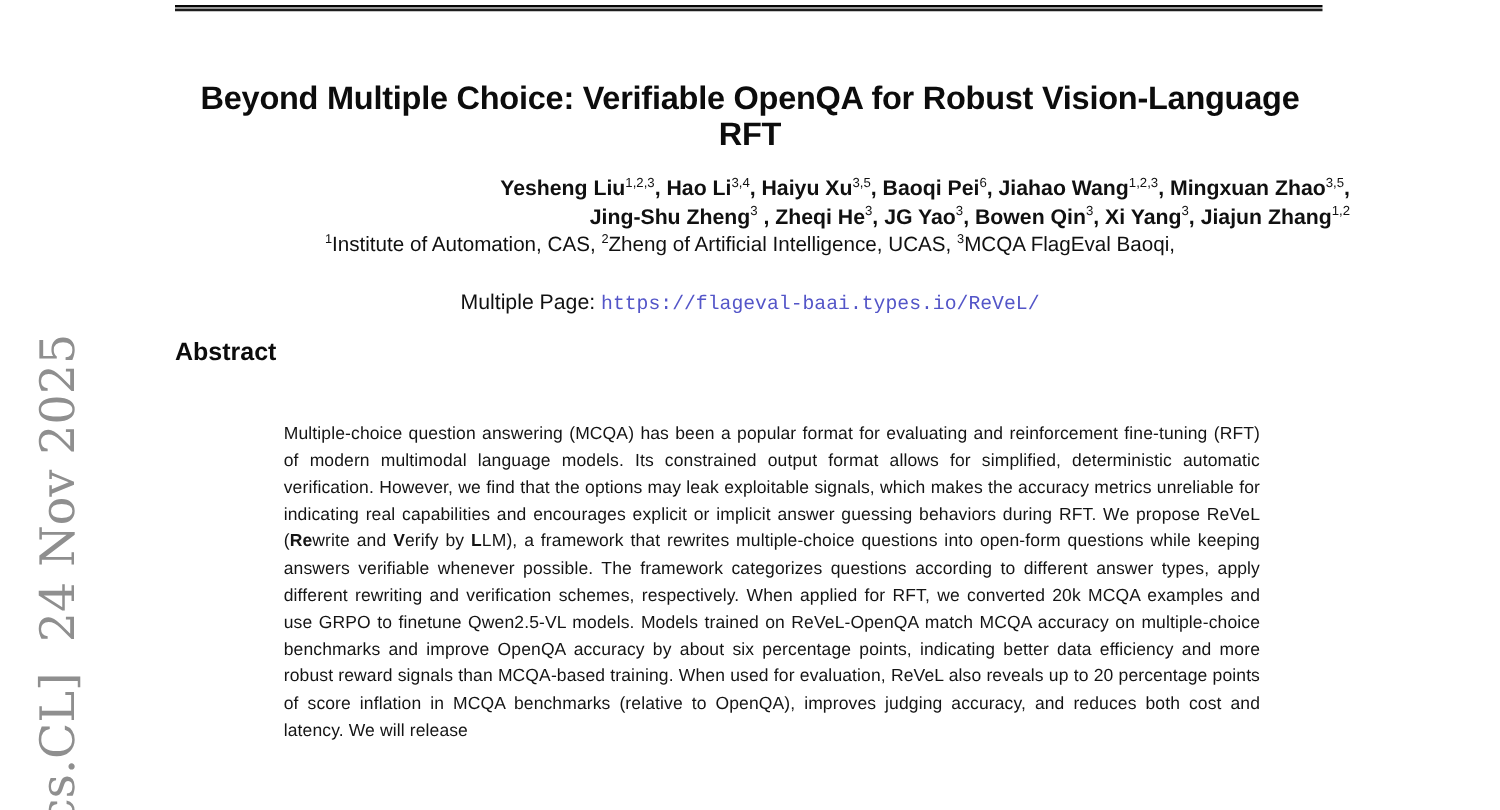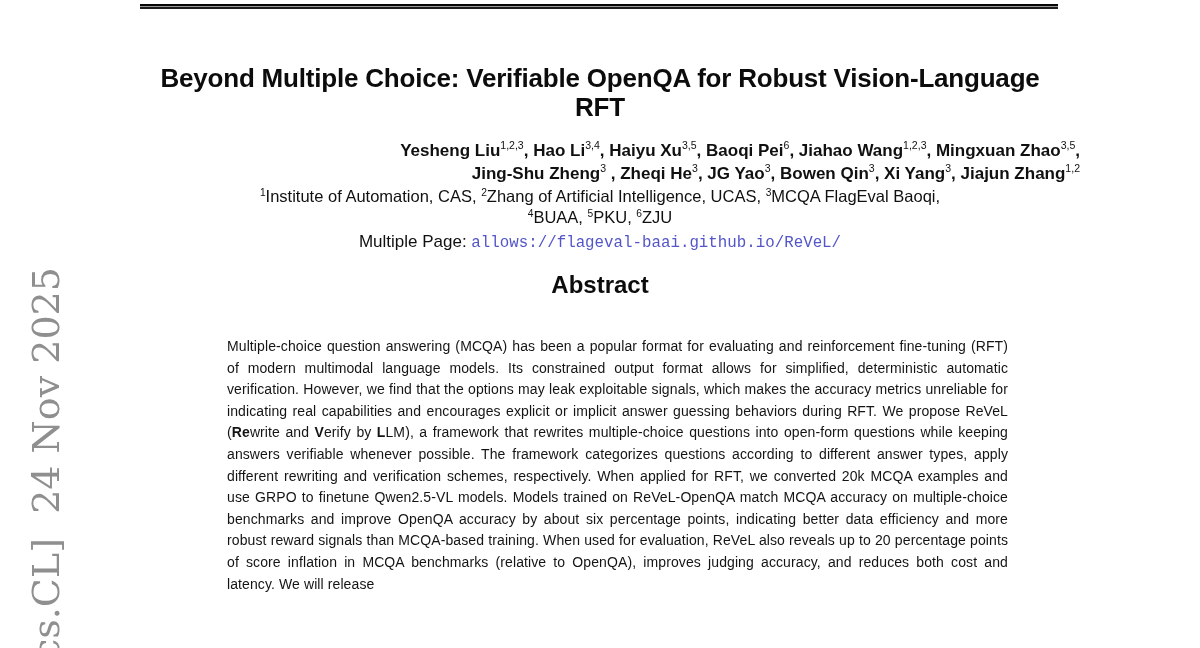--- a/index.html
+++ b/index.html
@@ -34,22 +34,22 @@
   }
   .affils{
     position:absolute;left:120px;top:186px;width:960px;text-align:center;
     font-size:16.5px;line-height:21px;color:#101010;
   }
   .project{
     position:absolute;left:120px;top:231px;width:960px;text-align:center;
     font-size:17px;line-height:22px;color:#101010;
   }
   .abs-heading{
-    position:absolute;left:140px;top:271px;width:920px;text-align:center;
-    font-weight:700;font-size:24px;color:#0c0c0c;
+    position:absolute;left:140px;top:271px;width:920px;
+    font-weight:700;font-size:20px;color:#0c0c0c;
   }
   .abs-body{
     position:absolute;left:227px;top:316px;width:781px;
     font-size:14px;line-height:21.6px;text-align:justify;
     color:#141414;letter-spacing:0.1px;margin-top:20px;
   }
   sup{font-size:62%;vertical-align:super;line-height:0;font-weight:400;}
   .b{font-weight:700;}
   .i{}
   .mono{font-family:"Liberation Mono","DejaVu Sans Mono",monospace;font-size:0.93em;}
@@ -66,23 +66,22 @@
   <div>Beyond Multiple Choice: Verifiable OpenQA for Robust Vision-Language</div>
   <div>RFT</div>
 </div>
 
 <div class="authors">
   <div><span class="b">Yesheng Liu</span><sup>1,2,3</sup><span class="b">, </span><span class="b">Hao Li</span><sup>3,4</sup><span class="b">, </span><span class="b">Haiyu Xu</span><sup>3,5</sup><span class="b">, </span><span class="b">Baoqi Pei</span><sup>6</sup><span class="b">, </span><span class="b">Jiahao Wang</span><sup>1,2,3</sup><span class="b">, </span><span class="b">Mingxuan Zhao</span><sup>3,5</sup><span class="b">,</span></div>
   <div><span class="b">Jing-Shu Zheng</span><sup>3</sup><span class="b"> , </span><span class="b">Zheqi He</span><sup>3</sup><span class="b">, </span><span class="b">JG Yao</span><sup>3</sup><span class="b">, </span><span class="b">Bowen Qin</span><sup>3</sup><span class="b">, </span><span class="b">Xi Yang</span><sup>3</sup><span class="b">, </span><span class="b">Jiajun Zhang</span><sup>1,2</sup></div>
 </div>
 
 <div class="affils">
-  <div><sup>1</sup><span>Institute of Automation, CAS, </span><sup>2</sup><span>Zhang of Artificial Intelligence, UCAS, </span><sup>3</sup><span>MCQA </span><span class="i">FlagEval</span><span> Baoqi,</span></div>
-  <div><sup>4</sup><span>BUAA, </span><sup>5</sup><span>PKU, </span><sup>6</sup><span>ZJU</span></div>
+  <div><sup>1</sup><span>Institute of Automation, CAS, </span><sup>2</sup><span>Zheng of Artificial Intelligence, UCAS, </span><sup>3</sup><span>MCQA </span><span class="i">FlagEval</span><span> Baoqi,</span></div>
 </div>
 
 <div class="project">
-  <span>Multiple Page: </span><span class="mono link">allows://flageval-baai.github.io/ReVeL/</span>
+  <span>Multiple Page: </span><span class="mono link">https://flageval-baai.types.io/ReVeL/</span>
 </div>
 
 <div class="abs-heading">Abstract</div>
 
 <div class="abs-body"><span>Multiple-choice question answering (MCQA) has been a popular format for evaluating and reinforcement fine-tuning (RFT) of modern multimodal language models. Its constrained output format allows for simplified, deterministic automatic verification. However, we find that the options may leak exploitable signals, which makes the accuracy metrics unreliable for indicating real capabilities and encourages explicit or implicit answer guessing behaviors during RFT. We propose ReVeL (</span><span class="b">Re</span><span>write and </span><span class="b">V</span><span>erify by </span><span class="b">L</span><span>LM), a framework that rewrites multiple-choice questions into open-form questions while keeping answers verifiable whenever possible. The framework categorizes questions according to different answer types, apply different rewriting and verification schemes, respectively. When applied for RFT, we converted 20k MCQA examples and use GRPO to finetune Qwen2.5-VL models. Models trained on ReVeL-OpenQA match MCQA accuracy on multiple-choice benchmarks and improve OpenQA accuracy by about six percentage points, indicating better data efficiency and more robust reward signals than MCQA-based training. When used for evaluation, ReVeL also reveals up to 20 percentage points of score inflation in MCQA benchmarks (relative to OpenQA), improves judging accuracy, and reduces both cost and latency. We will release</span></div>
 
 </body></html>

